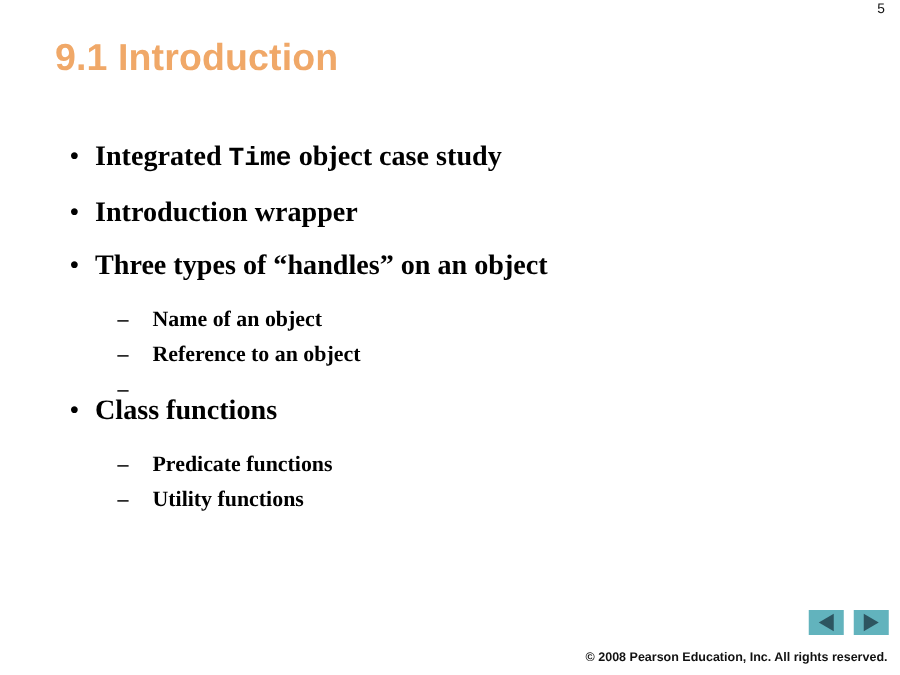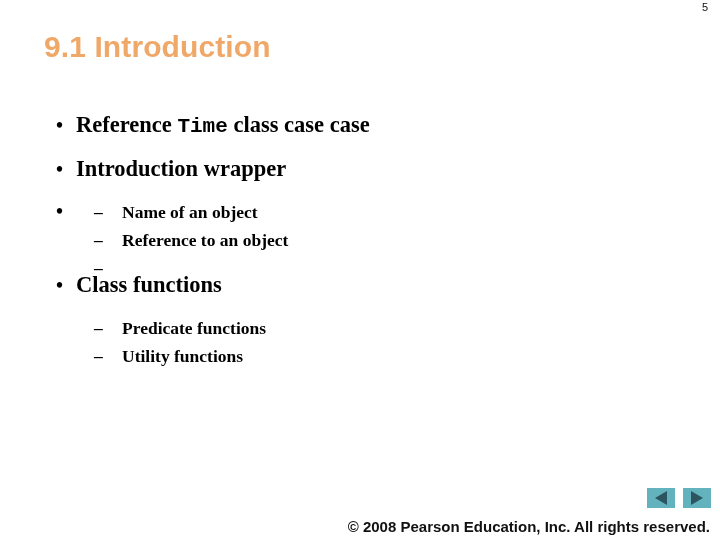--- a/index.html
+++ b/index.html
@@ -135,41 +135,41 @@
     border-bottom: 7px solid transparent;
   }
   .tri-left  { border-right: 12px solid #2D5560; }
   .tri-right { border-left: 12px solid #2D5560; }
 
   .copyright {
     position: absolute;
     right: 10px;
     bottom: 6px;
     font-family: "Liberation Sans", "DejaVu Sans", sans-serif;
-    font-size: 15px;
+    font-size: 10px;
     font-weight: bold;
     color: #111111;
     line-height: 14px;
     white-space: nowrap;
   }
 </style>
 </head>
 <body>
 
 <div class="slide">
 
   <div class="page-number">5</div>
 
   <div class="slide-title">9.1  Introduction</div>
 
   <div class="content">
     <ul class="level1" id="bullet-list">
-        <li class="bullet1"><span class="marker">•</span><span>Reference </span><span class="code">Time</span><span> class case case</span></li>
+        <li class="bullet1"><span class="marker">•</span><span>Integrated </span><span class="code">Time</span><span> object case study</span></li>
         <li class="bullet1"><span class="marker">•</span><span>Introduction wrapper</span></li>
-        <li class="bullet1"><span class="marker">•</span></li>
+        <li class="bullet1"><span class="marker">•</span><span>Three types of “handles” on an object</span></li>
         <li class="gap-before-sub"></li>
         <li>
           <ul class="level2">
             <li class="bullet2"><span class="marker">–</span><span>Name of an object</span></li>
             <li class="bullet2"><span class="marker">–</span><span>Reference to an object</span></li>
             <li class="bullet2"><span class="marker">–</span></li>
           </ul>
         </li>
         <li class="gap-after-sub"></li>
         <li class="bullet1"><span class="marker">•</span><span>Class functions</span></li>

